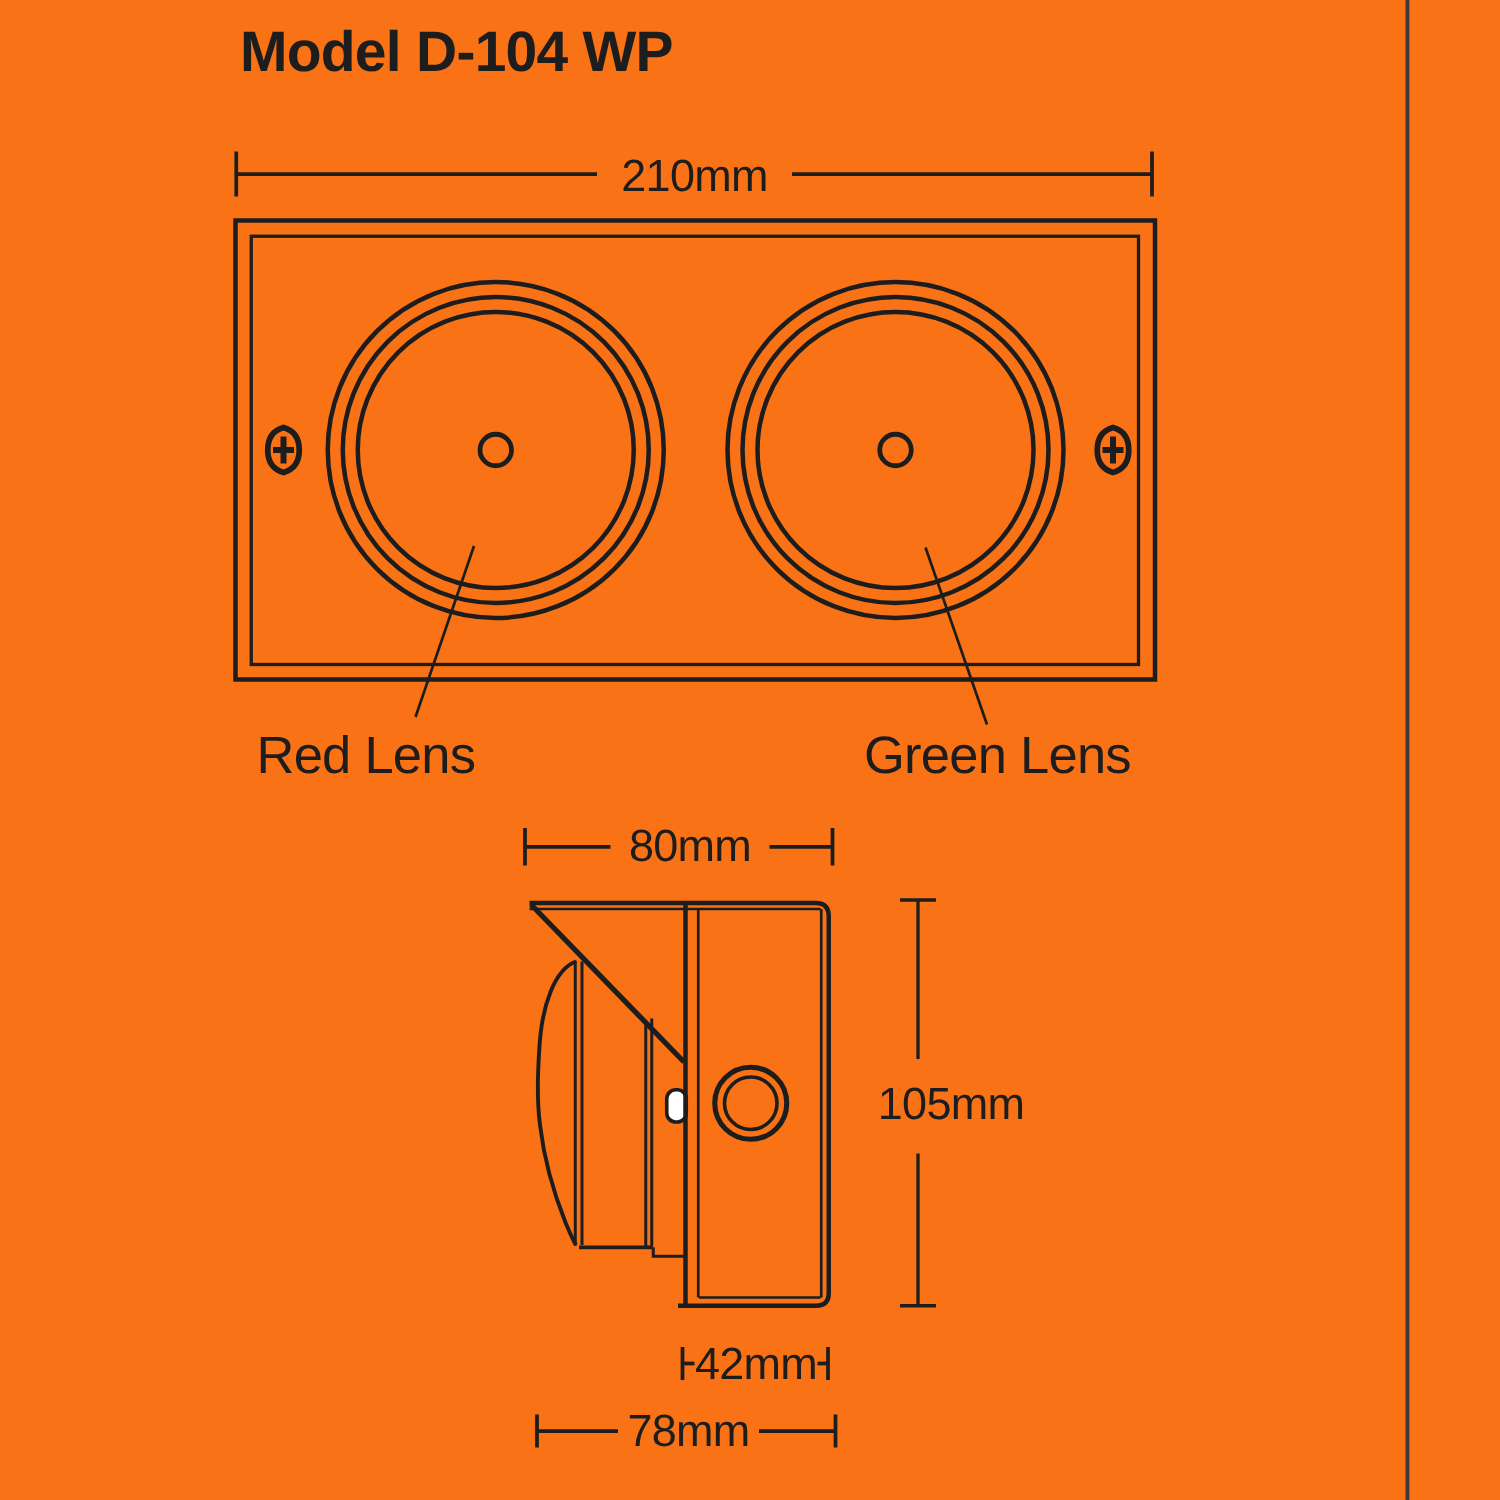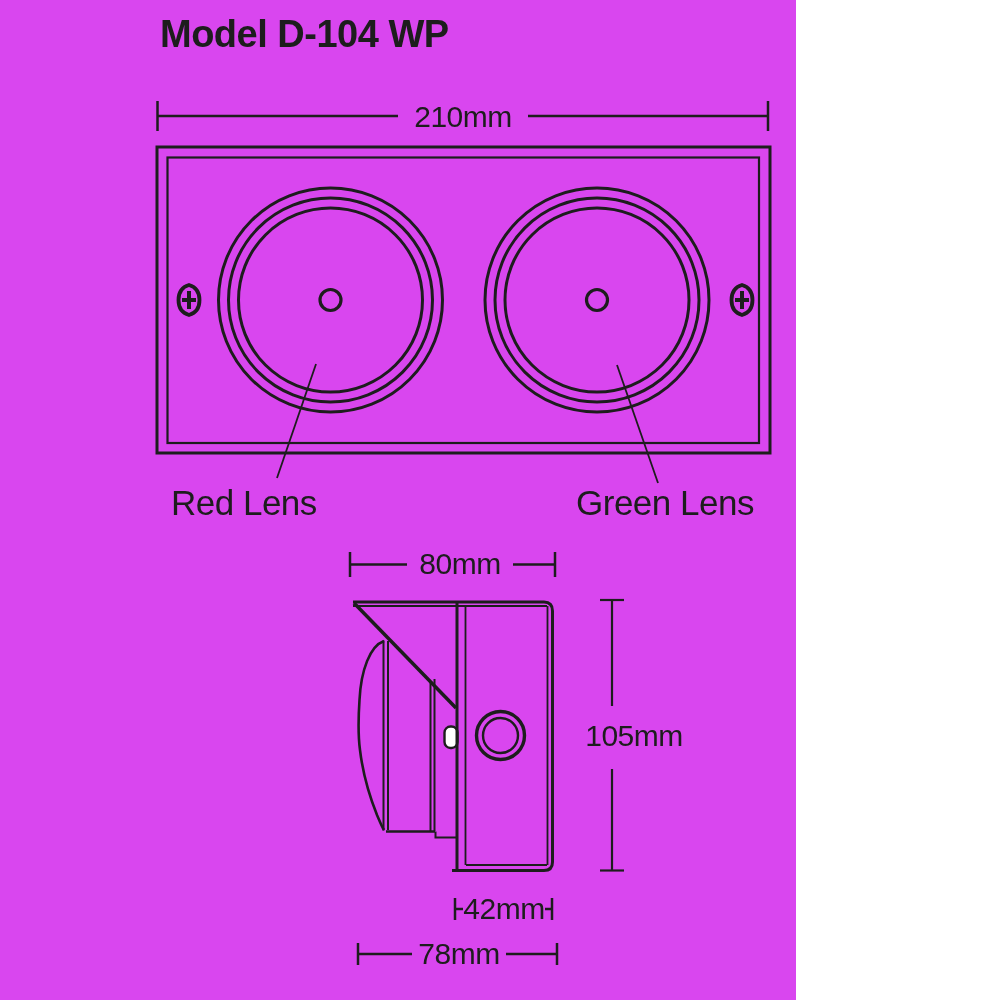--- a/index.html
+++ b/index.html
@@ -2,23 +2,23 @@
 <html><head>
 <meta charset="utf-8">
 <style>
   html, body {
     margin: 0;
     padding: 0;
     background: #ffffff;
   }
   .page {
     position: relative;
-    width: 796px;
+    width: 1000px;
     height: 1000px;
-    background: #d946ef;
+    background: #f97316;
     overflow: hidden;
     font-family: "Liberation Sans", sans-serif;
   }
   svg text {
     font-family: "Liberation Sans", sans-serif;
     fill: #1d1d1d;
   }
   .title-text {
     font-size: 38px;
     font-weight: bold;

